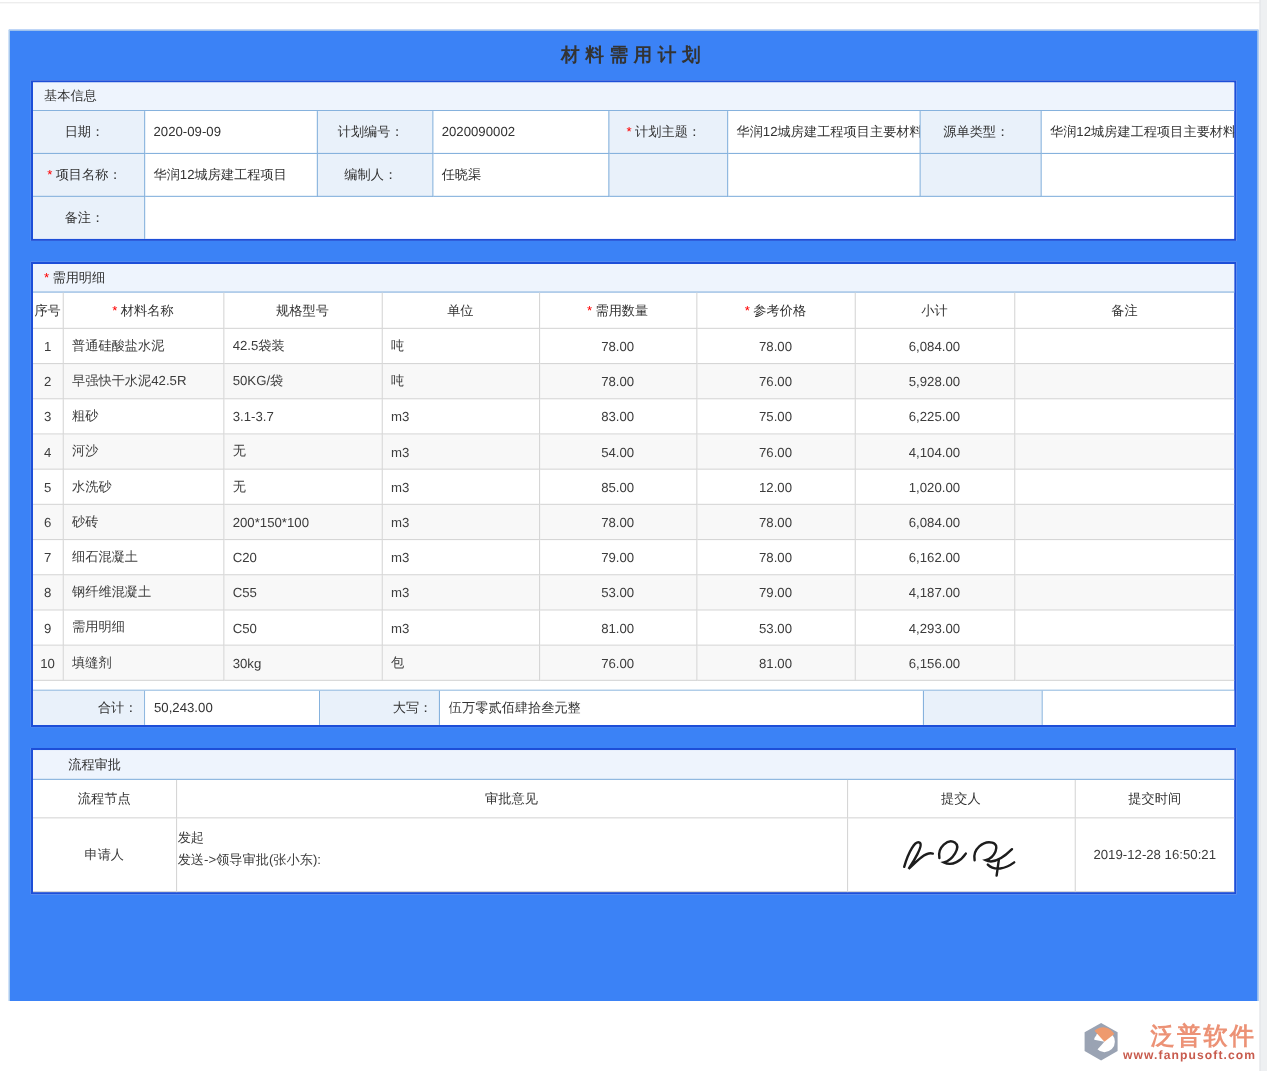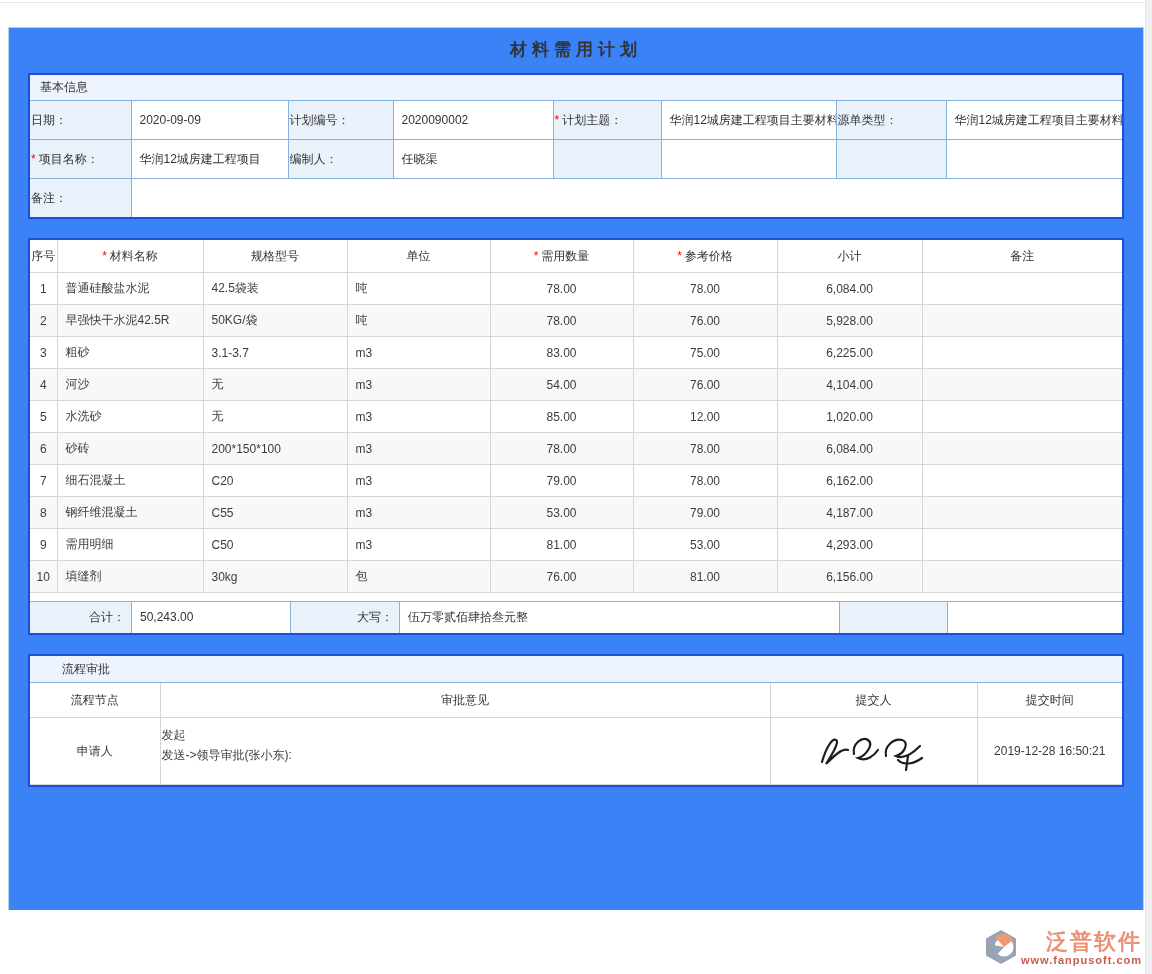--- a/index.html
+++ b/index.html
@@ -29,21 +29,21 @@
   }
   .req{color:#ff0000;margin-right:3px;font-weight:normal;}
 
   table{border-collapse:collapse;width:100%;table-layout:fixed;}
   td,th{font-weight:normal;overflow:hidden;white-space:nowrap;}
 
   
   .blue-grid td{border-right:1px solid #86b2dd;border-bottom:1px solid #86b2dd;height:36px;}
   .blue-grid tr td:last-child{border-right:none;}
   .blue-grid tr:last-child td{border-bottom:none;}
-  .lbl{background:#e9f1fa;text-align:left;padding-right:8px;color:#333;}
+  .lbl{background:#e9f1fa;text-align:center;padding-right:8px;color:#333;}
   .val{background:#fff;text-align:left;padding-left:8px;color:#333;}
 
   
   .gray-grid th,.gray-grid td{border-right:1px solid #d6d6d6;border-bottom:1px solid #d6d6d6;background:#fff;}
   .gray-grid th:last-child,.gray-grid td:last-child{border-right:none;}
   .gray-grid th{height:30px;text-align:center;color:#333;}
   .gray-grid td{height:29px;}
   .gray-grid tr.alt td{background:#f8f8f8;}
   .c{text-align:center;}
   .l{text-align:left;padding-left:8px;}
@@ -121,20 +121,23 @@
       <tr>
         <td class="lbl" style="height:34px;"><span>备注：</span></td>
         <td class="val" colspan="7"></td>
       </tr>
     </tbody>
       </table>
   </section>
 
 
   <section class="box" style="margin-bottom:19px;">
+    <div class="box-header">
+      <span class="req">*</span><span>需用明细</span>
+    </div>
     <table class="gray-grid">
       <colgroup>
           <col style="width:27px">
           <col style="width:146px">
           <col style="width:144px">
           <col style="width:143px">
           <col style="width:143px">
           <col style="width:144px">
           <col style="width:145px">
           <col>

